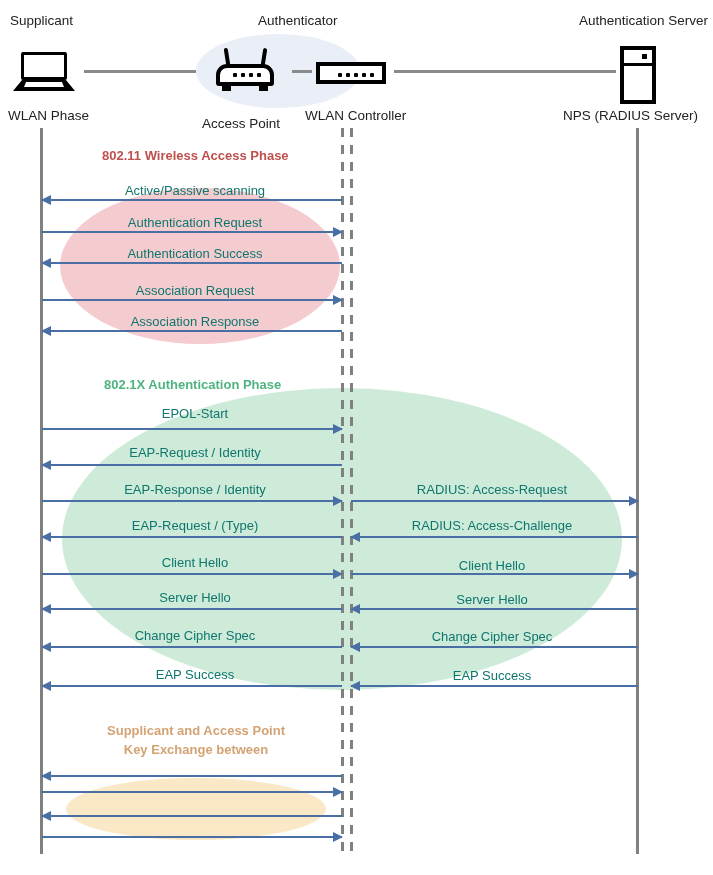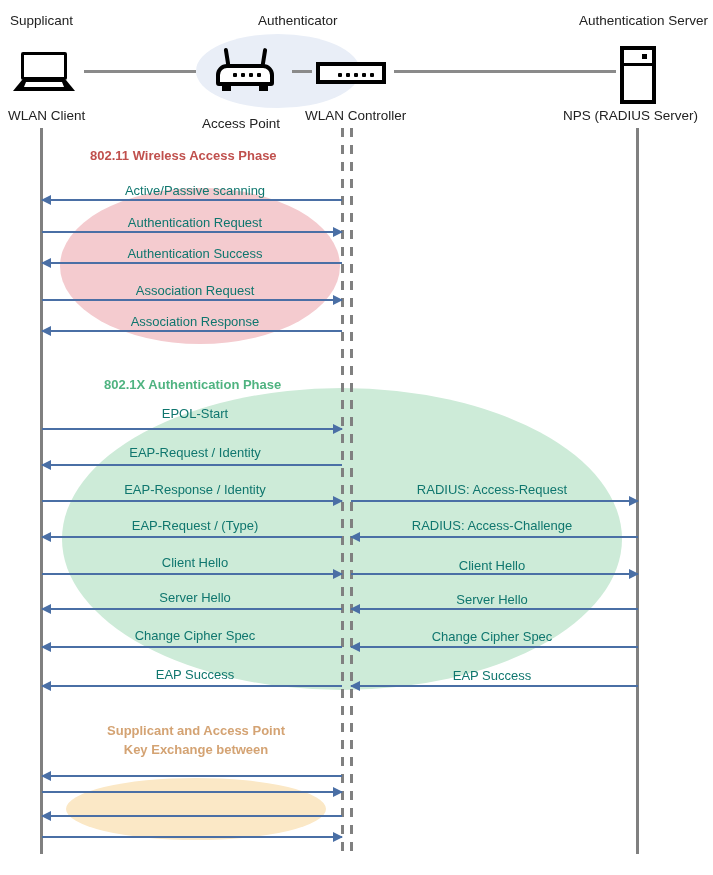--- a/index.html
+++ b/index.html
@@ -106,35 +106,35 @@
     <div class="dot" style="left:34px;"></div>
       <div class="dot" style="left:42px;"></div>
     <div class="dot" style="left:50px;"></div>
   </div>
 
   <div class="srv">
     <div class="bar"></div>
       <div class="led"></div>
   </div>
 
-  <div class="actor-sub" style="left:8px;top:108px;">WLAN Client</div>
+  <div class="actor-sub" style="left:8px;top:108px;">WLAN Phase</div>
   <div class="actor-sub" style="left:202px;top:116px;">Access Point</div>
   <div class="actor-sub" style="left:305px;top:108px;">WLAN Controller</div>
   <div class="actor-sub" style="left:563px;top:108px;">NPS (RADIUS Server)</div>
 
   <div class="blob blob-red" style="left:60px;top:188px;width:280px;height:156px;"></div>
   <div class="blob blob-green" style="left:62px;top:388px;width:560px;height:302px;"></div>
   <div class="blob blob-orange" style="left:66px;top:778px;width:260px;height:62px;"></div>
 
   <div class="lifeline" style="left:40px;top:128px;height:726px;"></div>
   <div class="dashcol" style="left:341px;top:128px;height:726px;"></div>
   <div class="dashcol" style="left:350px;top:128px;height:726px;"></div>
   <div class="lifeline" style="left:636px;top:128px;height:726px;"></div>
 
-  <div class="phase-label" style="left:90px;top:146px;color:#C0504D;">802.11 Wireless Access Phase</div>
+  <div class="phase-label" style="left:102px;top:146px;color:#C0504D;">802.11 Wireless Access Phase</div>
 
   <div class="msg" style="left:195px;top:183px;">Active/Passive scanning</div>
   <div class="arrow to-left" style="left:42px;top:199px;width:300px;"></div>
 
   <div class="msg" style="left:195px;top:215px;">Authentication Request</div>
   <div class="arrow to-right" style="left:42px;top:231px;width:300px;"></div>
 
   <div class="msg" style="left:195px;top:246px;">Authentication Success</div>
   <div class="arrow to-left" style="left:42px;top:262px;width:300px;"></div>
 

